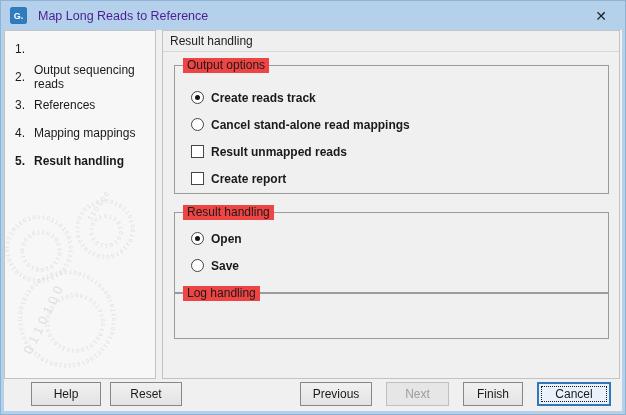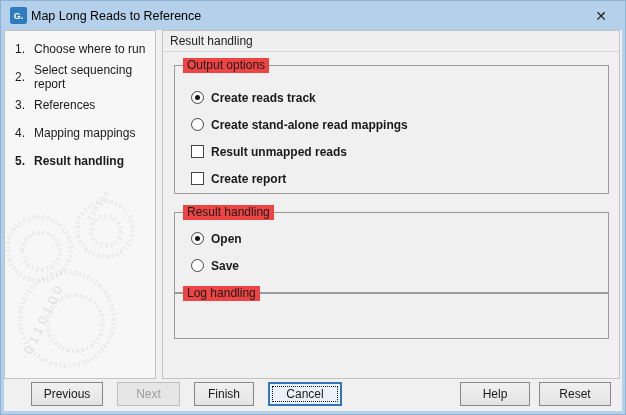--- a/index.html
+++ b/index.html
@@ -18,21 +18,21 @@
   .titlebar {
     height:29px; display:flex; align-items:center; padding-left:9px;
     background:#b4d0ea;
   }
   .app-icon {
     width:17px; height:17px; background:#2f7cbe; border-radius:3px;
     color:#fff; font-size:9px; font-weight:bold;
     display:flex; align-items:center; justify-content:center;
     box-shadow:inset 0 0 1px #1c5c94;
   }
-  .window-title { margin-left:4px; font-size:12.5px; color:#000000; }
+  .window-title { margin-left:11px; font-size:12.5px; color:#4c1d95; }
   .close-btn {
     margin-left:auto; margin-right:13px; width:22px; height:22px;
     display:flex; align-items:center; justify-content:center;
     font-size:14px; color:#222; cursor:default; background:transparent; border:none;
     font-family:"Liberation Sans", sans-serif;
   }
 
   
   .body {
     position:absolute; left:3px; right:3px; top:29px; bottom:3px;
@@ -121,25 +121,24 @@
     <div class="window-title">Map Long Reads to Reference</div>
     <button class="close-btn">✕</button>
   </div>
 
   <div class="body">
 
     <div class="sidebar">
       <div class="steps">
         <div class="step">
           <span class="step-num">1.</span>
-          <span class="step-label">Choose where to run</span>
         </div>
         <div class="step">
           <span class="step-num">2.</span>
-          <span class="step-label">Select sequencing report</span>
+          <span class="step-label">Output sequencing reads</span>
         </div>
         <div class="step">
           <span class="step-num">3.</span>
           <span class="step-label">References</span>
         </div>
         <div class="step">
           <span class="step-num">4.</span>
           <span class="step-label">Mapping mappings</span>
         </div>
         <div class="step active">
@@ -174,21 +173,21 @@
       <div class="main-header">Result handling</div>
 
       <div class="groupbox gb-output">
         <span class="groupbox-legend">Output options</span>
         <div class="opt-row">
           <span class="radio checked"></span>
           <span class="opt-label">Create reads track</span>
         </div>
         <div class="opt-row">
           <span class="radio"></span>
-          <span class="opt-label">Create stand-alone read mappings</span>
+          <span class="opt-label">Cancel stand-alone read mappings</span>
         </div>
         <div class="opt-row">
           <span class="checkbox"></span>
           <span class="opt-label">Result unmapped reads</span>
         </div>
         <div class="opt-row">
           <span class="checkbox"></span>
           <span class="opt-label">Create report</span>
         </div>
       </div>
@@ -204,26 +203,26 @@
           <span class="opt-label">Save</span>
         </div>
       </div>
 
       <div class="groupbox gb-log">
         <span class="groupbox-legend">Log handling</span>
       </div>
     </div>
 
     <div class="footer">
+      <div class="btn-group left">
+        <button class="btn btn-help">Help</button>
+        <button class="btn btn-reset">Reset</button>
+      </div>
       <div class="btn-group right">
         <button class="btn btn-previous">Previous</button>
         <button class="btn btn-next" disabled="">Next</button>
         <button class="btn btn-finish">Finish</button>
         <button class="btn btn-cancel default-focus">Cancel</button>
       </div>
-      <div class="btn-group left">
-        <button class="btn btn-help">Help</button>
-        <button class="btn btn-reset">Reset</button>
-      </div>
     </div>
 
   </div>
 </div>
 
 </body></html>

